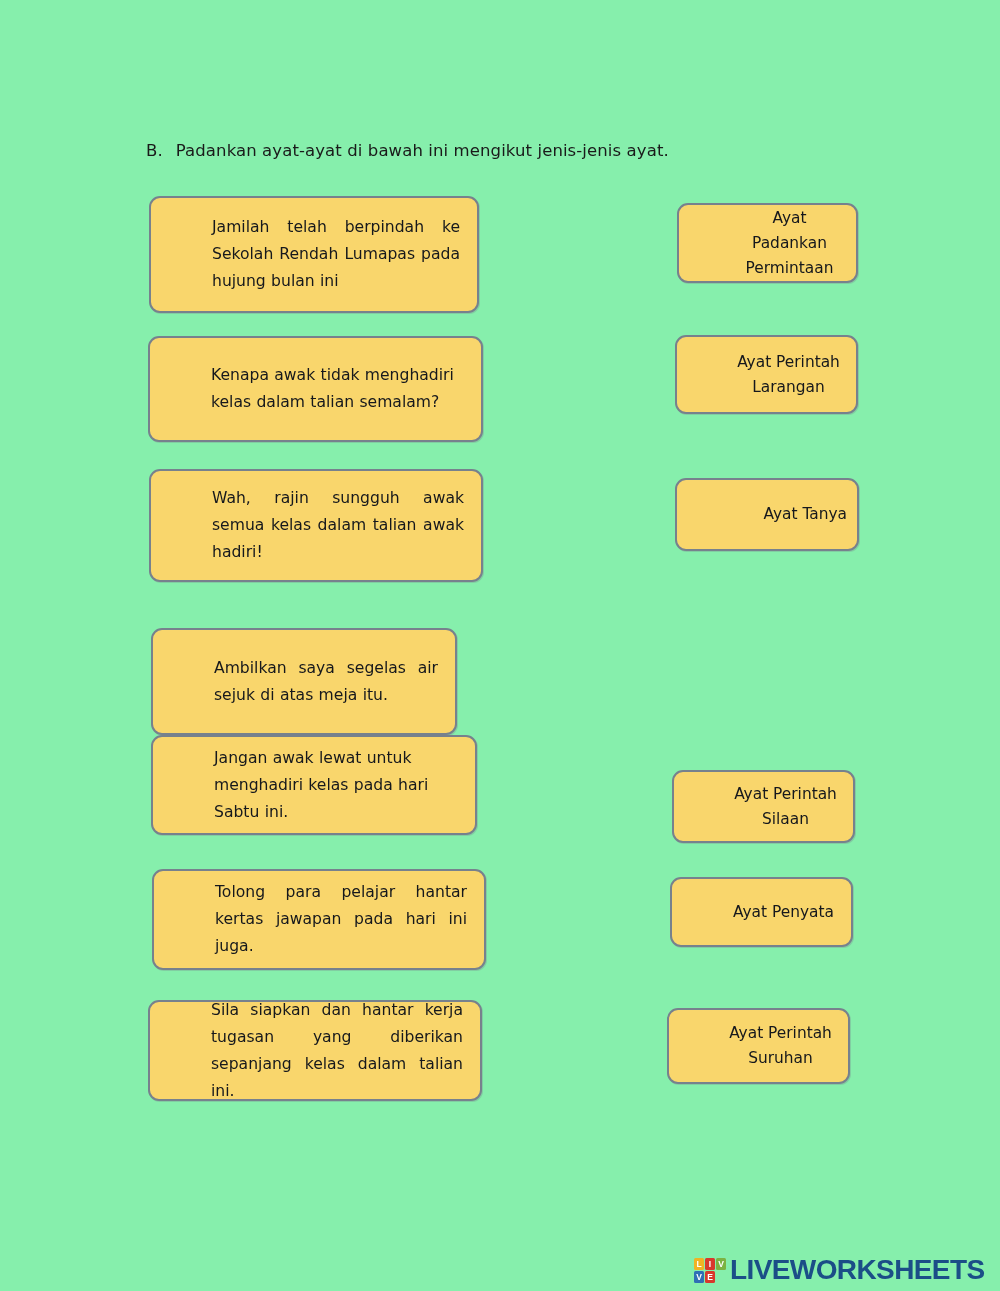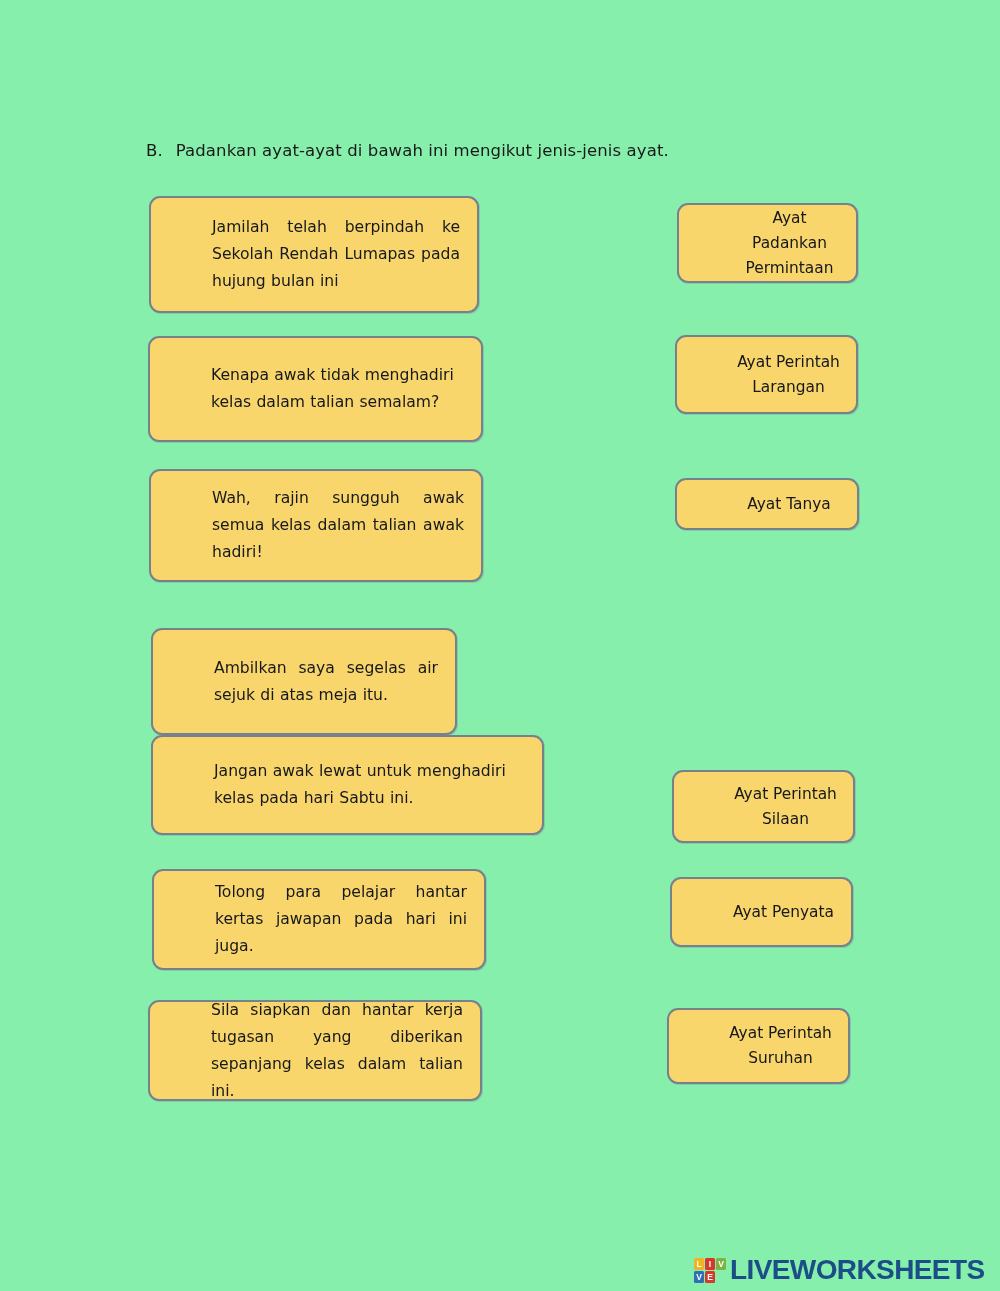--- a/index.html
+++ b/index.html
@@ -133,41 +133,41 @@
   </div>
 
   <div class="card sentence-card" style="left:149px; top:469px; width:334px; height:113px;">
     <div class="text">Wah, rajin sungguh awak semua kelas dalam talian awak hadiri!</div>
   </div>
 
   <div class="card sentence-card" style="left:151px; top:628px; width:306px; height:107px;">
     <div class="text">Ambilkan saya segelas air sejuk di atas meja itu.</div>
   </div>
 
-  <div class="card sentence-card left-aligned" style="left:151px; top:735px; width:393px; height:100px;">
+  <div class="card sentence-card left-aligned" style="left:151px; top:735px; width:326px; height:100px;">
     <div class="text">Jangan awak lewat untuk menghadiri kelas pada hari Sabtu ini.</div>
   </div>
 
   <div class="card sentence-card" style="left:152px; top:869px; width:334px; height:101px;">
     <div class="text">Tolong para pelajar hantar kertas jawapan pada hari ini juga.</div>
   </div>
 
   <div class="card sentence-card" style="left:148px; top:1000px; width:334px; height:101px;">
     <div class="text">Sila siapkan dan hantar kerja tugasan yang diberikan sepanjang kelas dalam talian ini.</div>
   </div>
 
   <div class="card label-card" style="left:677px; top:203px; width:181px; height:80px;">
     <div class="text">Ayat Padankan Permintaan</div>
   </div>
 
   <div class="card label-card" style="left:675px; top:335px; width:183px; height:79px;">
     <div class="text">Ayat Perintah Larangan</div>
   </div>
 
-  <div class="card label-card" style="left:675px; top:478px; width:184px; height:52px;">
+  <div class="card label-card" style="left:675px; top:478px; width:184px; height:73px;align-items:flex-end;">
     <div class="text">Ayat Tanya</div>
   </div>
 
 
   <div class="card label-card" style="left:672px; top:770px; width:183px; height:73px;">
     <div class="text">Ayat Perintah Silaan</div>
   </div>
 
   <div class="card label-card" style="left:670px; top:877px; width:183px; height:70px;">
     <div class="text">Ayat Penyata</div>

